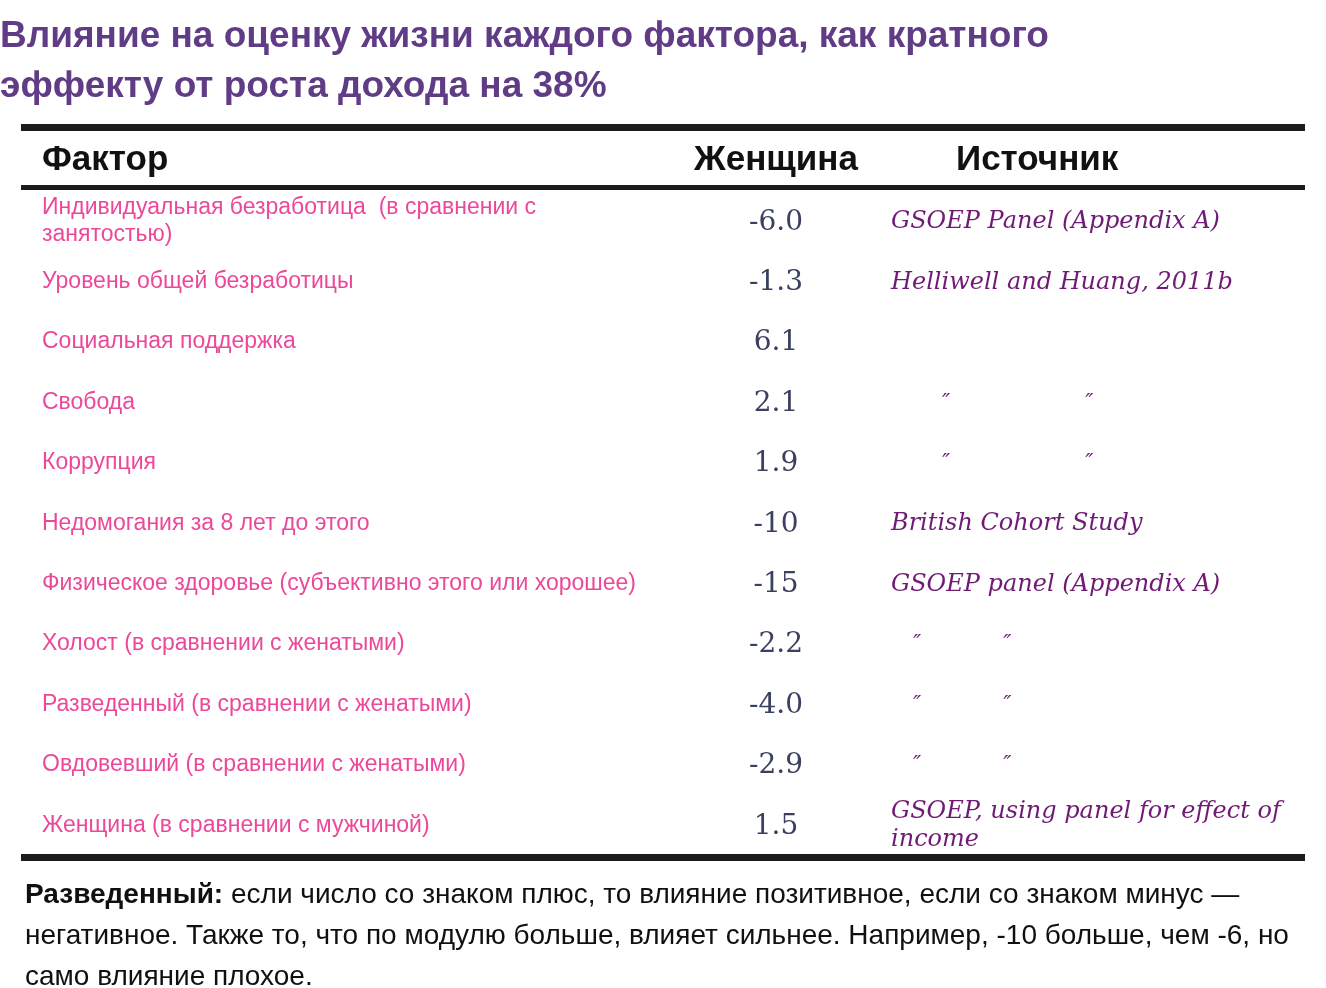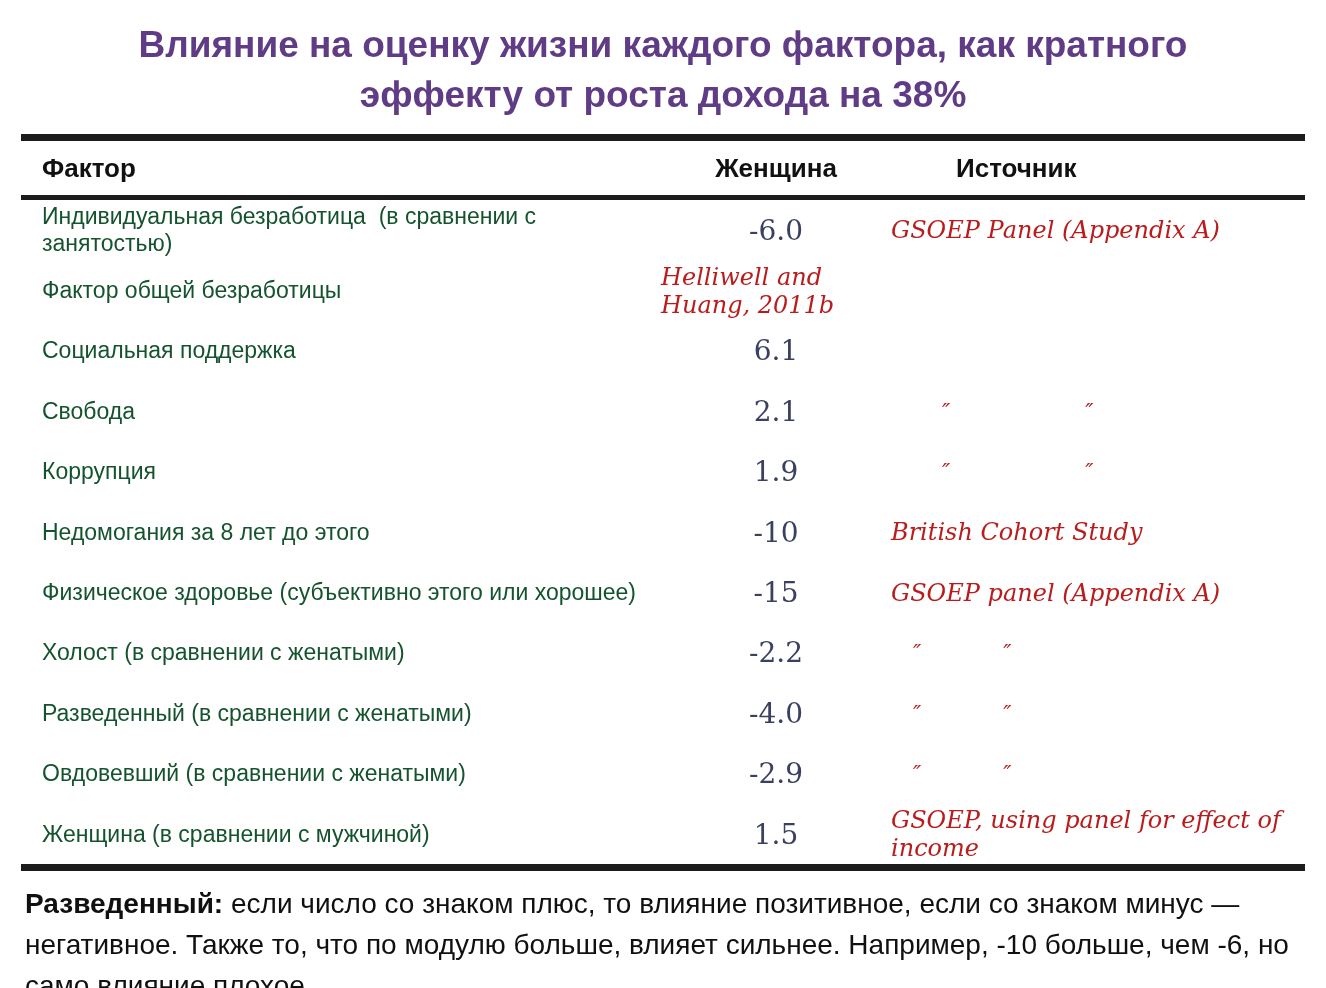--- a/index.html
+++ b/index.html
@@ -10,73 +10,73 @@
     overflow: hidden;
     background: #ffffff;
     font-family: "Liberation Sans", sans-serif;
   }
   .page {
     width: 1326px;
     height: 988px;
     position: relative;
   }
   .title {
-    padding-top: 20px;
-    text-align: center;
+    padding-top: 10px;
+    text-align: left;
     color: #613C86;
     font-weight: 700;
     font-size: 37px;
     line-height: 50px;
     letter-spacing: 0px;
   }
   .table-wrap {
     margin: 14px 21px 0 21px;
     width: 1284px;
   }
   .rule-top    { height: 7px; background: #1c1c1c; }
   .rule-mid    { height: 5px; background: #1c1c1c; }
   .rule-bottom { height: 7px; background: #1c1c1c; }
   .thead {
     display: grid;
     grid-template-columns: 640px 230px auto;
     align-items: center;
     height: 54px;
   }
   .th {
-    font-size: 26px;
+    font-size: 35px;
     font-weight: 600;
     color: #111111;
   }
   .th-factor { padding-left: 21px; }
   .th-impact { text-align: center; }
   .th-source { padding-left: 65px; }
   .tbody { }
   .row {
     display: grid;
     grid-template-columns: 640px 230px auto;
     align-items: center;
     height: 60.4px;
   }
   .cell-factor {
     padding-left: 21px;
     font-size: 23px;
-    color: #14532d;
+    color: #ec4899;
     white-space: pre-wrap;
   }
   .cell-value {
     text-align: center;
     font-family: "DejaVu Serif", serif;
     font-size: 28px;
     color: #3A4160;
   }
   .cell-source {
     font-family: "DejaVu Serif", serif;
     font-style: italic;
     font-size: 24px;
-    color: #b91c1c;
+    color: #701a75;
   }
   .cell-source.ditto-wide,
   .cell-source.ditto-narrow {
     display: flex;
     align-items: center;
   }
   .cell-source.ditto-wide   { padding-left: 51px; gap: 135px; }
   .cell-source.ditto-narrow { padding-left: 22px; gap: 82px;  }
   .ditto {
     font-size: 22px;
@@ -113,21 +113,22 @@
     <div class="rule-mid"></div>
 
     <div class="tbody">
   <div class="row">
     <div class="cell-factor">Индивидуальная безработица  (в сравнении с занятостью)</div>
     <div class="cell-value">-6.0</div>
     <div class="cell-source">GSOEP Panel (Appendix A)</div>
   </div>
 
   <div class="row">
-    <div class="cell-factor">Фактор общей безработицы</div>
+    <div class="cell-factor">Уровень общей безработицы</div>
+    <div class="cell-value">-1.3</div>
     <div class="cell-source">Helliwell and Huang, 2011b</div>
   </div>
 
   <div class="row">
     <div class="cell-factor">Социальная поддержка</div>
     <div class="cell-value">6.1</div>
   </div>
 
   <div class="row">
     <div class="cell-factor">Свобода</div>

